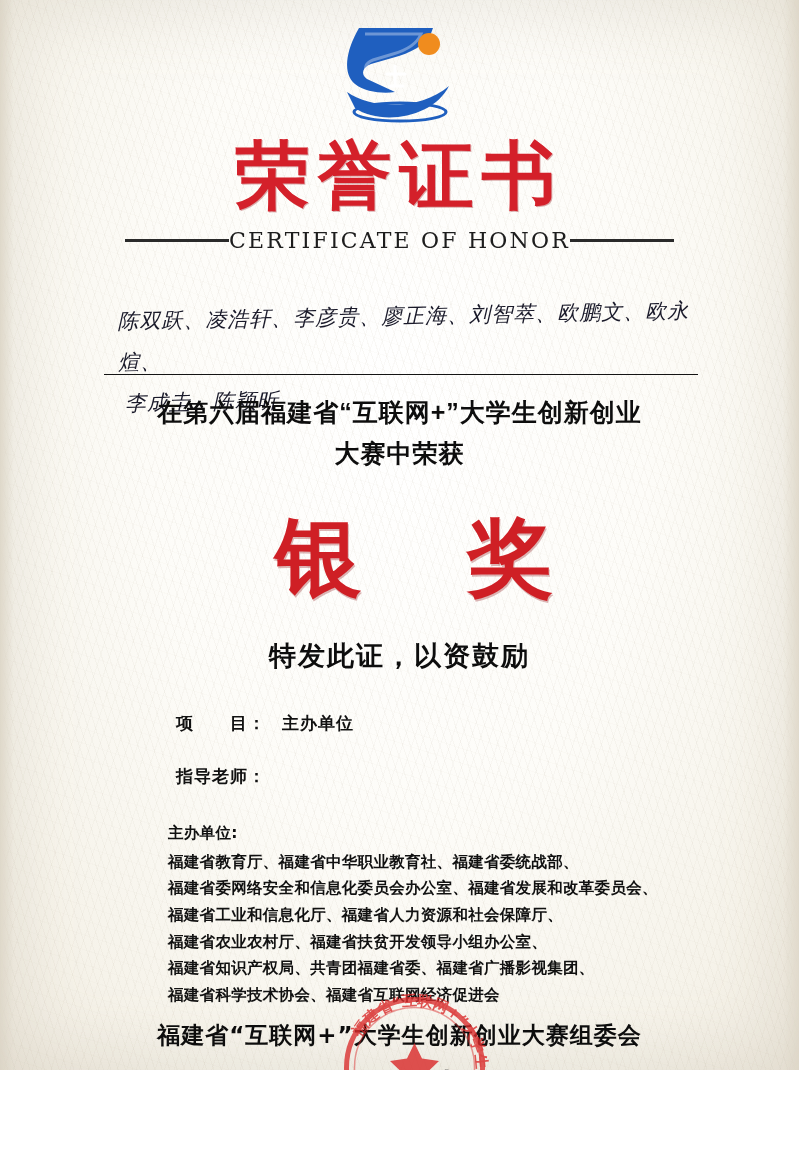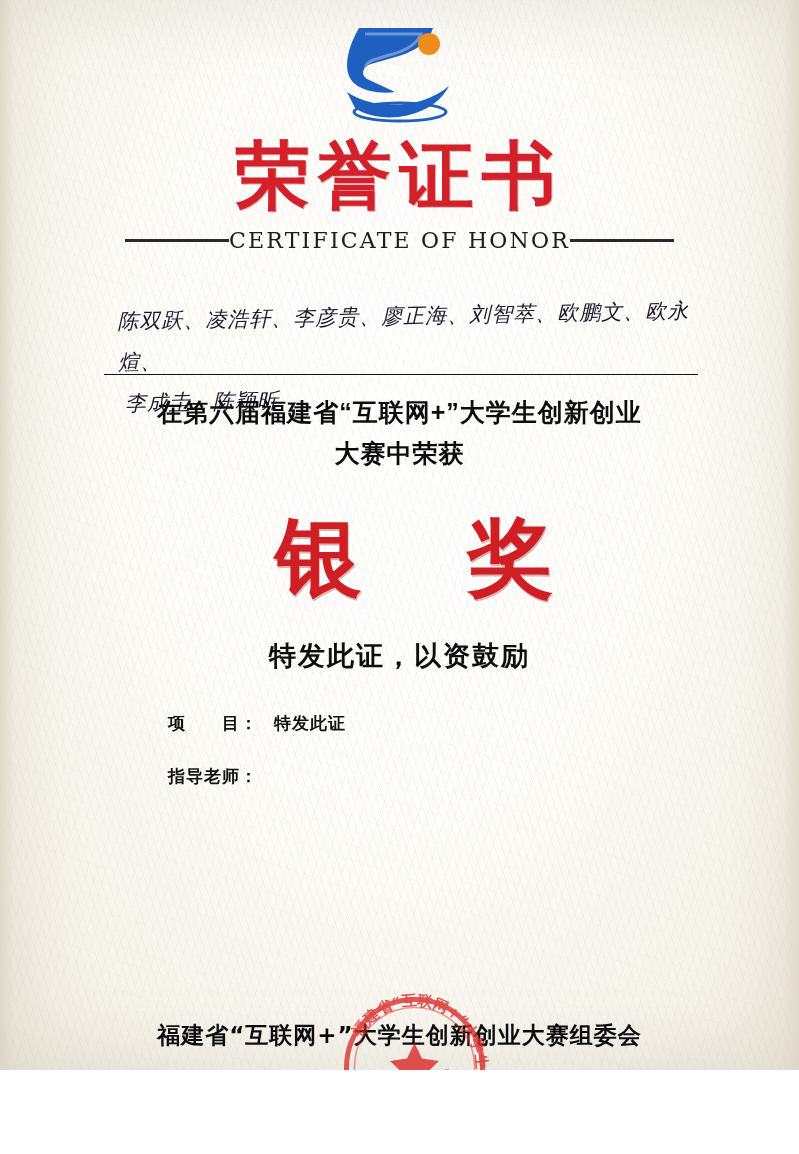--- a/index.html
+++ b/index.html
@@ -186,20 +186,21 @@
     color: #111;
     letter-spacing: 1px;
     display: flex;
     align-items: baseline;
   }
   .field-project { top: 712px; }
   .field-teachers { top: 765px; }
   .field-label {
     white-space: pre;
     margin-right: 16px;
+    margin-left: 8px;
   }
   .field-value {
     font-weight: 700;
   }
 
   
   .organizers {
     position: absolute;
     top: 820px;
     left: 168px;
@@ -288,27 +289,36 @@
       <div>在第六届福建省“互联网+”大学生创新创业</div>
       <div>大赛中荣获</div>
     </div>
 
     <div class="prize">银 奖</div>
 
     <div class="encourage">特发此证，以资鼓励</div>
 
     <div class="field field-project">
       <span class="field-label">项　　目：</span>
-      <span class="field-value">特发此证</span>
+      <span class="field-value">主办单位</span>
     </div>
 
     <div class="field field-teachers">
       <span class="field-label">指导老师：</span>
     </div>
 
+    <div class="organizers">
+      <div class="organizers-title">主办单位:</div>
+      <div>福建省教育厅、福建省中华职业教育社、福建省委统战部、</div>
+      <div>福建省委网络安全和信息化委员会办公室、福建省发展和改革委员会、</div>
+      <div>福建省工业和信息化厅、福建省人力资源和社会保障厅、</div>
+      <div>福建省农业农村厅、福建省扶贫开发领导小组办公室、</div>
+      <div>福建省知识产权局、共青团福建省委、福建省广播影视集团、</div>
+      <div>福建省科学技术协会、福建省互联网经济促进会</div>
+    </div>
 
     <div class="footer">
       <div class="footer-org">福建省“互联网+”大学生创新创业大赛组委会</div>
       <div class="footer-date">二〇二〇年十一月</div>
     </div>
 
     <div class="seal">
       <svg viewBox="0 0 165 165" width="165" height="165" aria-hidden="true">
         <defs>
           <path id="sealArc" d="M 82.5,82.5 m -62,0 a 62,62 0 1,1 124,0 a 62,62 0 1,1 -124,0"></path>

